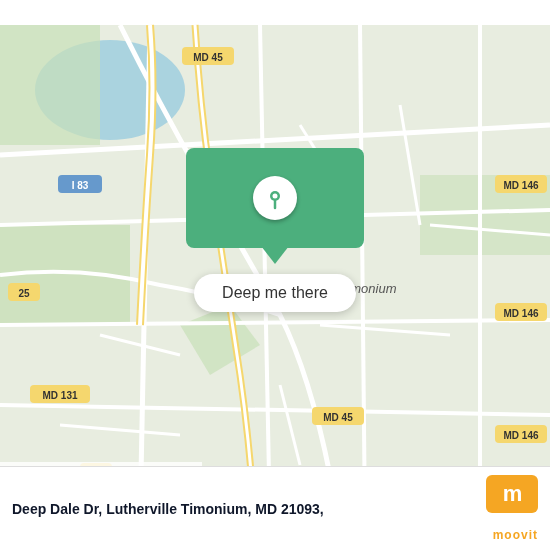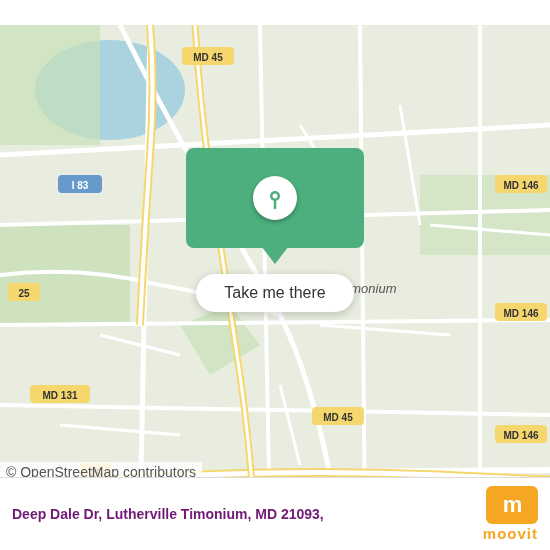--- a/index.html
+++ b/index.html
@@ -33,21 +33,21 @@
       z-index: 10;
     }
 
     #address-block {
       flex: 1;
     }
 
     #address-line {
       font-size: 14px;
       font-weight: bold;
-      color: #701a75;
+      color: #0f172a;
     }
 
     #city-line {
       font-size: 13px;
       color: #444;
     }
 
     #moovit-logo {
       display: flex;
       flex-direction: column;
@@ -63,24 +63,24 @@
       height: 38px;
       display: flex;
       align-items: center;
       justify-content: center;
       border-radius: 6px;
       letter-spacing: -1px;
     }
 
     .moovit-text {
       color: #f5a623;
-      font-size: 15px;
+      font-size: 12px;
       font-weight: bold;
       letter-spacing: 1px;
-      margin-top: 1px;
+      margin-top: 15px;
     }
 
     
     #copyright-bar {
       position: absolute;
       bottom: 68px;
       left: 0;
       background: rgba(255,255,255,0.8);
       padding: 2px 6px;
       font-size: 14px;
@@ -239,21 +239,21 @@
       <div id="location-pin">
 
         <svg width="24" height="24" viewBox="0 0 24 24">
           <circle cx="12" cy="10" r="5" fill="#4CAF7D"></circle>
           <circle cx="12" cy="10" r="2.5" fill="white"></circle>
           <path d="M12 15 L12 22" stroke="#4CAF7D" stroke-width="2.5" stroke-linecap="round"></path>
         </svg>
       </div>
     </div>
     <div id="pin-triangle"></div>
-    <button id="take-me-there-btn">Take me there</button>
+    <button id="take-me-there-btn">Deep me there</button>
   </div>
 
   <div id="copyright-bar">
     <span>© OpenStreetMap contributors</span>
   </div>
 
   <div id="info-bar">
     <div id="address-block">
       <div id="address-line">Deep Dale Dr, Lutherville Timonium, MD 21093,</div>
     </div>

